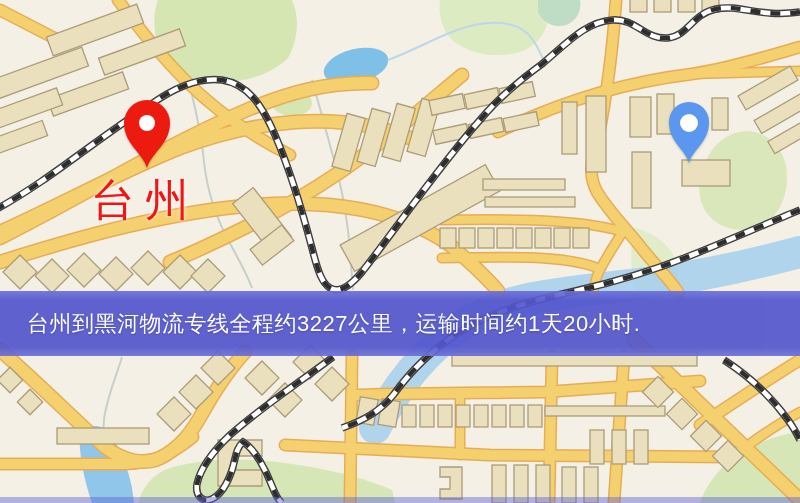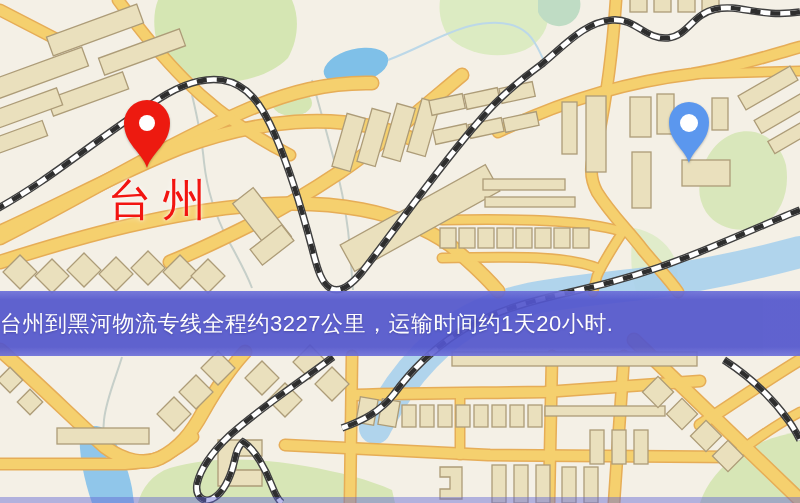--- a/index.html
+++ b/index.html
@@ -10,32 +10,31 @@
   }
   .stage svg{display:block;}
   .map-svg{position:absolute;left:0;top:0;}
   .pin{position:absolute;filter:drop-shadow(0 1px 1px rgba(0,0,0,.25));}
   .pin-origin{left:120px;top:99px;}
   .pin-destination{left:666px;top:102px;}
   .marker-label{
     position:absolute;white-space:nowrap;font-weight:500;
     text-shadow:0 0 3px rgba(255,255,255,.85),0 0 6px rgba(255,255,255,.6);
     line-height:1;
-    margin-left:17px;
   }
   .label-origin{left:91px;top:178px;font-size:44px;letter-spacing:10px;color:#f21511;}
   .label-destination{left:642px;top:180px;font-size:41px;letter-spacing:6px;color:#2b2bd3;}
   .banner{
     position:absolute;left:0;top:291px;width:800px;height:65px;
     background:linear-gradient(#6d70d9 0%,#5356cd 14%,#5356cd 86%,#6d70d9 100%);
     opacity:0.92;
     display:flex;align-items:center;
   }
   .banner-text{
-    color:#ffffff;font-size:22px;letter-spacing:0.5px;
+    color:#ffffff;font-size:22px;letter-spacing:0.5px;padding-left:27px;
     text-shadow:0 1px 2px rgba(40,40,120,.45);
   }
   .bottom-strip{
     position:absolute;left:0;top:497px;width:800px;height:6px;
     background:rgba(95,100,210,.45);
   }
 </style>
 </head>
 <body>
 

